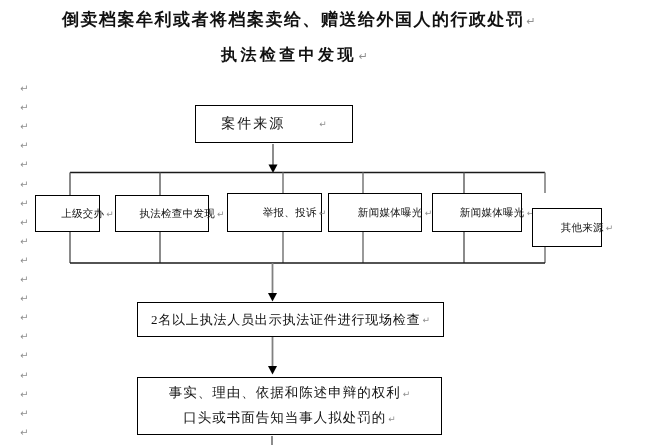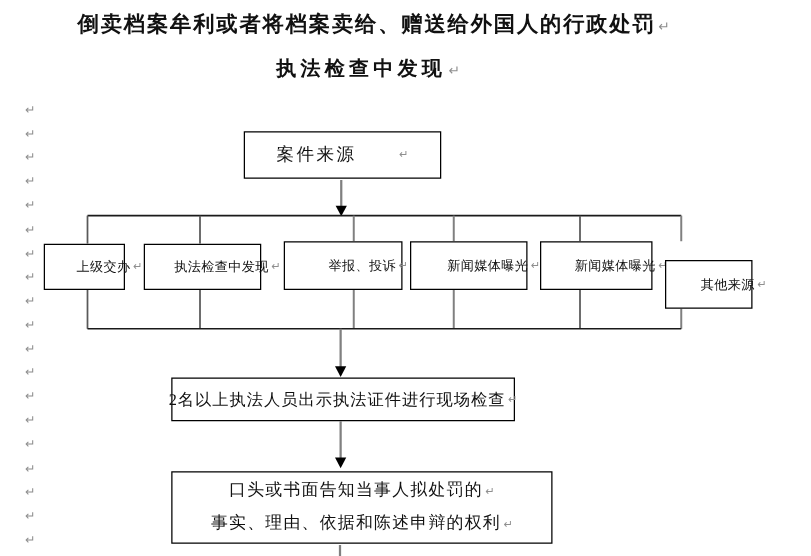--- a/index.html
+++ b/index.html
@@ -18,21 +18,21 @@
     text-align:center; white-space:nowrap; color:#111;
   }
   .box-case{left:195px; top:105px; width:158px; height:38px; font-size:14px; letter-spacing:2px;gap:32px;}
   .box-s1{left:35px;  top:195px; width:65px; height:37px;}
   .box-s2{left:115px; top:195px; width:94px; height:37px;}
   .box-s3{left:227px; top:193px; width:95px; height:39px;}
   .box-s4{left:328px; top:193px; width:94px; height:39px;}
   .box-s5{left:432px; top:193px; width:90px; height:39px;}
   .box-s6{left:532px; top:193px; width:70px; height:39px;margin-top:15px;}
   .box-src{font-size:10.5px; letter-spacing:0.3px;padding-left:40px;}
-  .box-wide1{left:137px; top:302px; width:275px; height:35px; font-size:13px; letter-spacing:0.8px;}
+  .box-wide1{left:137px; top:302px; width:307px; height:35px; font-size:13px; letter-spacing:0.8px;}
   .box-wide2{left:137px; top:377px; width:305px; height:58px; font-size:13.5px; letter-spacing:1px;
              flex-direction:column; line-height:23px;}
   .box-wide2 .row{display:block;}
   .mark{
     color:#8f8f8f; font-size:9px; margin-left:2px; font-weight:normal;
     letter-spacing:0; font-family:"DejaVu Sans",sans-serif; vertical-align:baseline;
   }
   .title .mark{font-size:11px;}
   .margin-mark{
     position:absolute; left:20px; color:#8f8f8f; font-size:10px;
@@ -134,17 +134,17 @@
     <span>其他来源</span>
       <span class="mark">↵</span>
   </div>
 
   <div class="box box-wide1">
     <span>2名以上执法人员出示执法证件进行现场检查</span>
       <span class="mark">↵</span>
   </div>
 
   <div class="box box-wide2">
+    <span class="row"><span>事实、理由、依据和陈述申辩的权利</span><span class="mark">↵</span></span>
     <span class="row"><span>口头或书面告知当事人拟处罚的</span><span class="mark">↵</span></span>
-    <span class="row"><span>事实、理由、依据和陈述申辩的权利</span><span class="mark">↵</span></span>
   </div>
 
 </div>
 
 </body></html>

